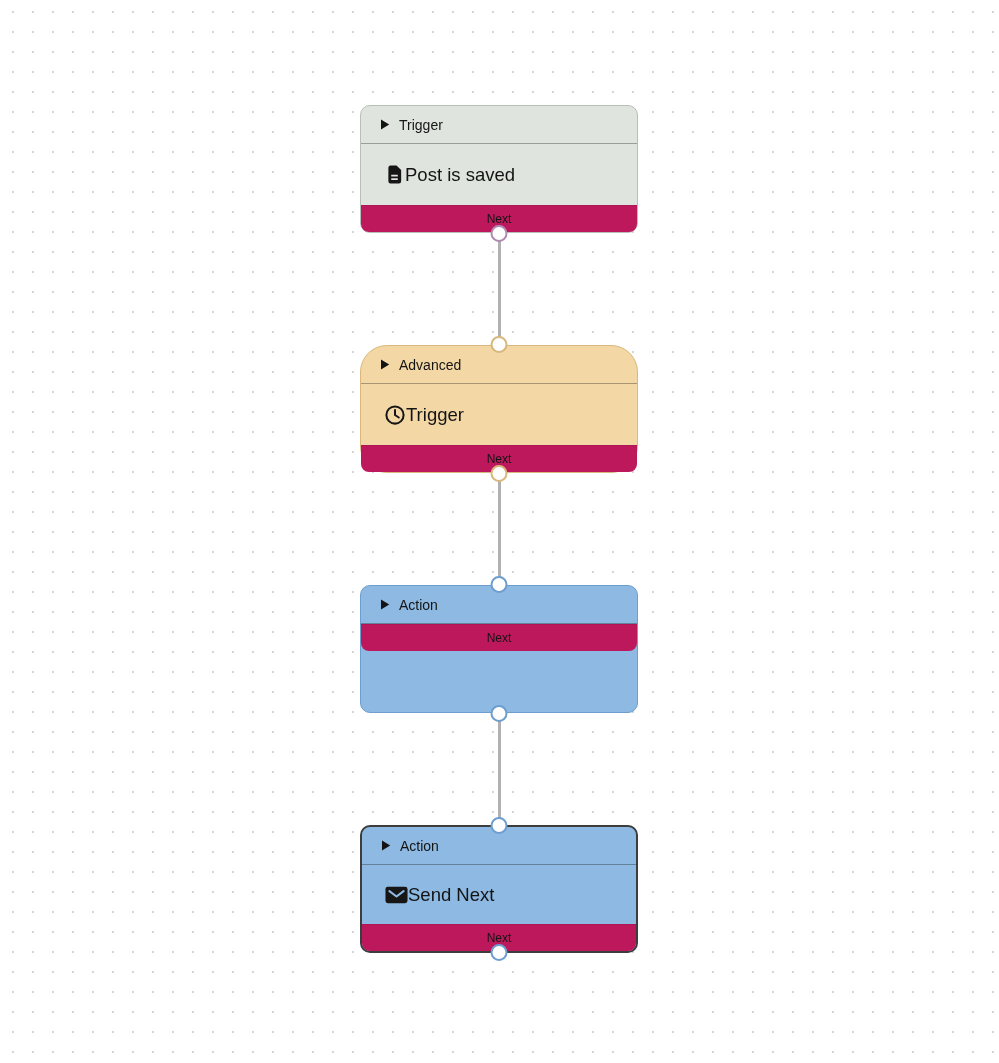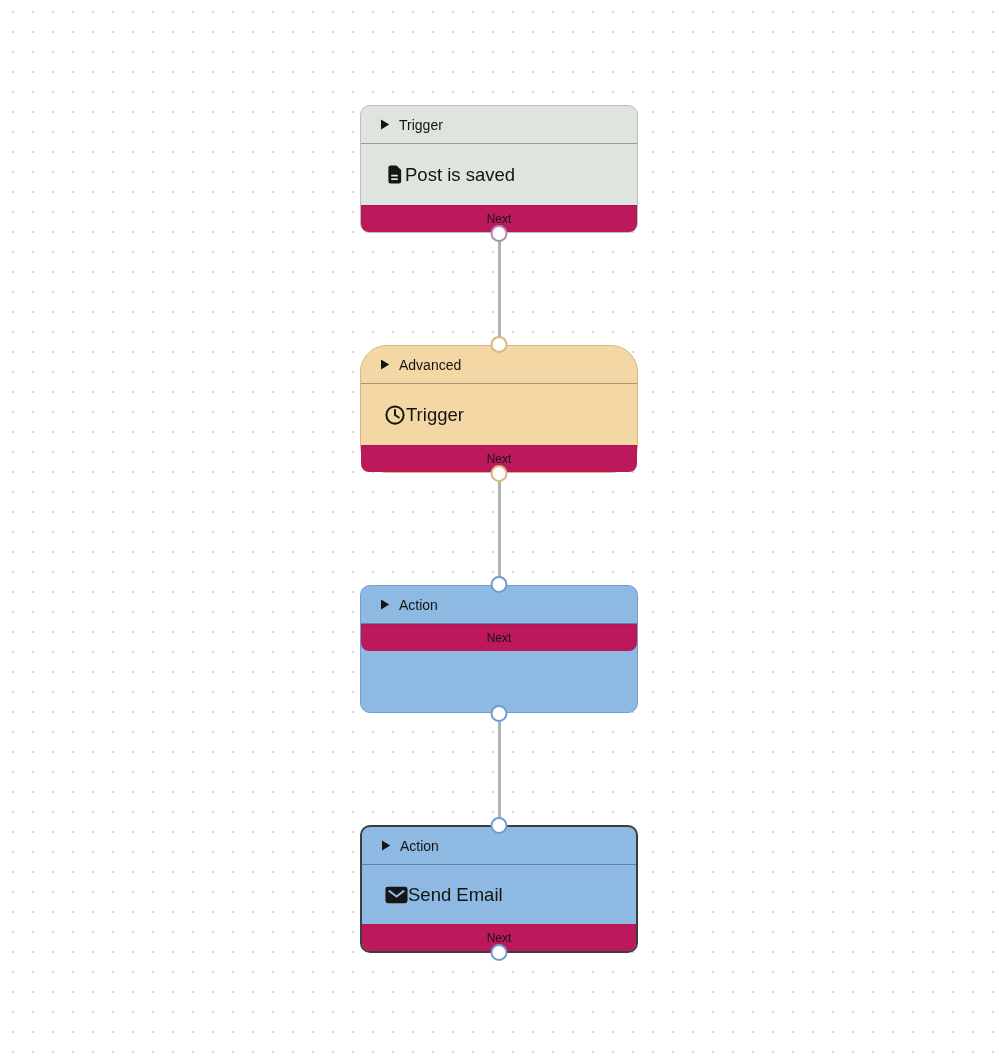--- a/index.html
+++ b/index.html
@@ -178,21 +178,21 @@
       </span>
       <span>Action</span>
     </div>
     <div class="node-body">
       <span class="body-icon">
         <svg width="23" height="18" viewBox="0 0 24 18">
           <rect x="0.5" y="0.5" width="23" height="17" rx="2.6" fill="#161616"></rect>
           <polyline points="4.6 5 12 10.6 19.4 5" fill="none" stroke-width="2.2" stroke-linecap="round" stroke-linejoin="round" style="stroke:var(--bg)"></polyline>
         </svg>
       </span>
-      <span>Send Email</span>
+      <span>Send Next</span>
     </div>
     <div class="node-footer">
       <span>Next</span>
     </div>
     <span class="port out"></span>
   </div>
 
 </div>
 
 </body></html>

